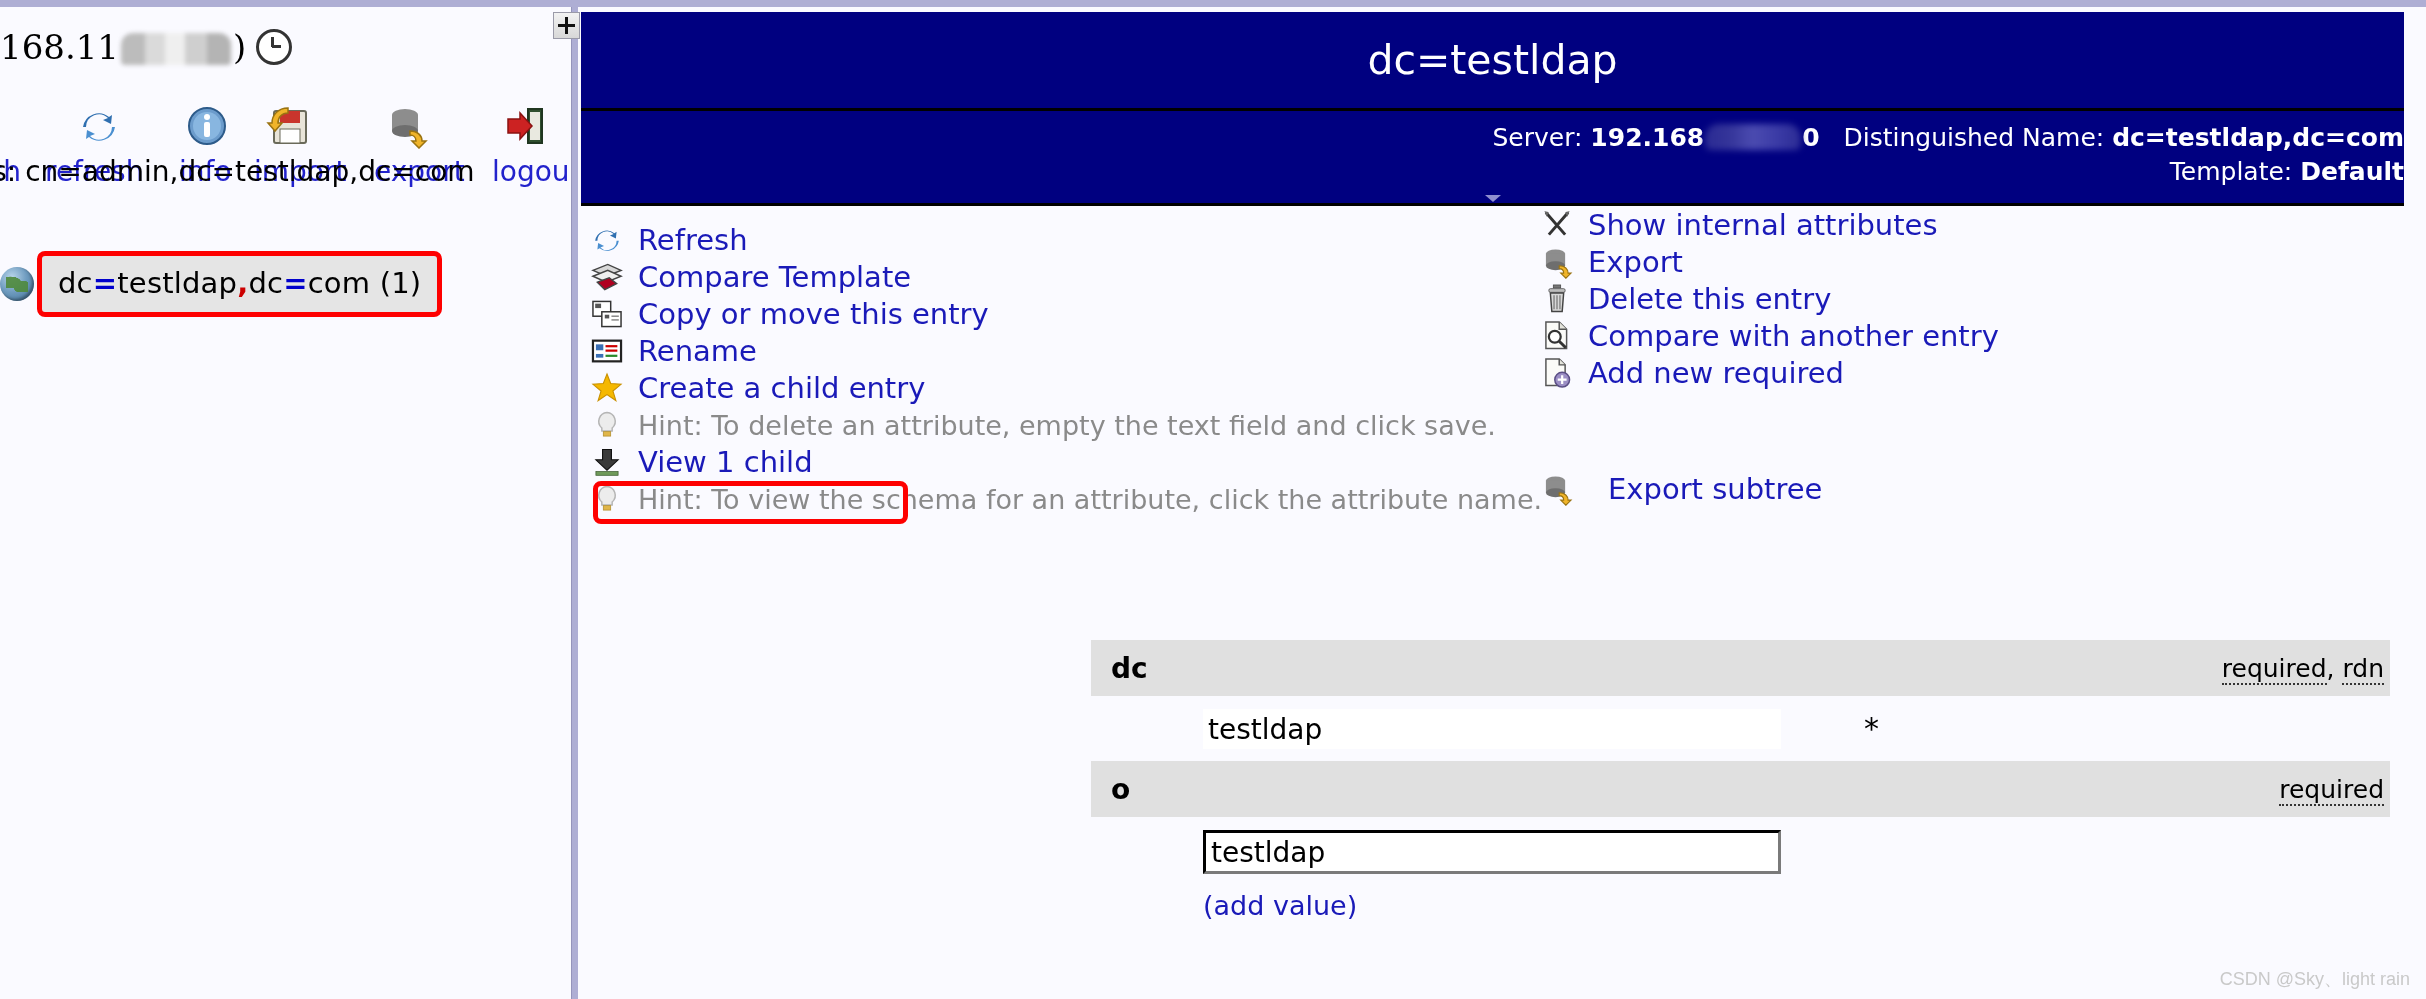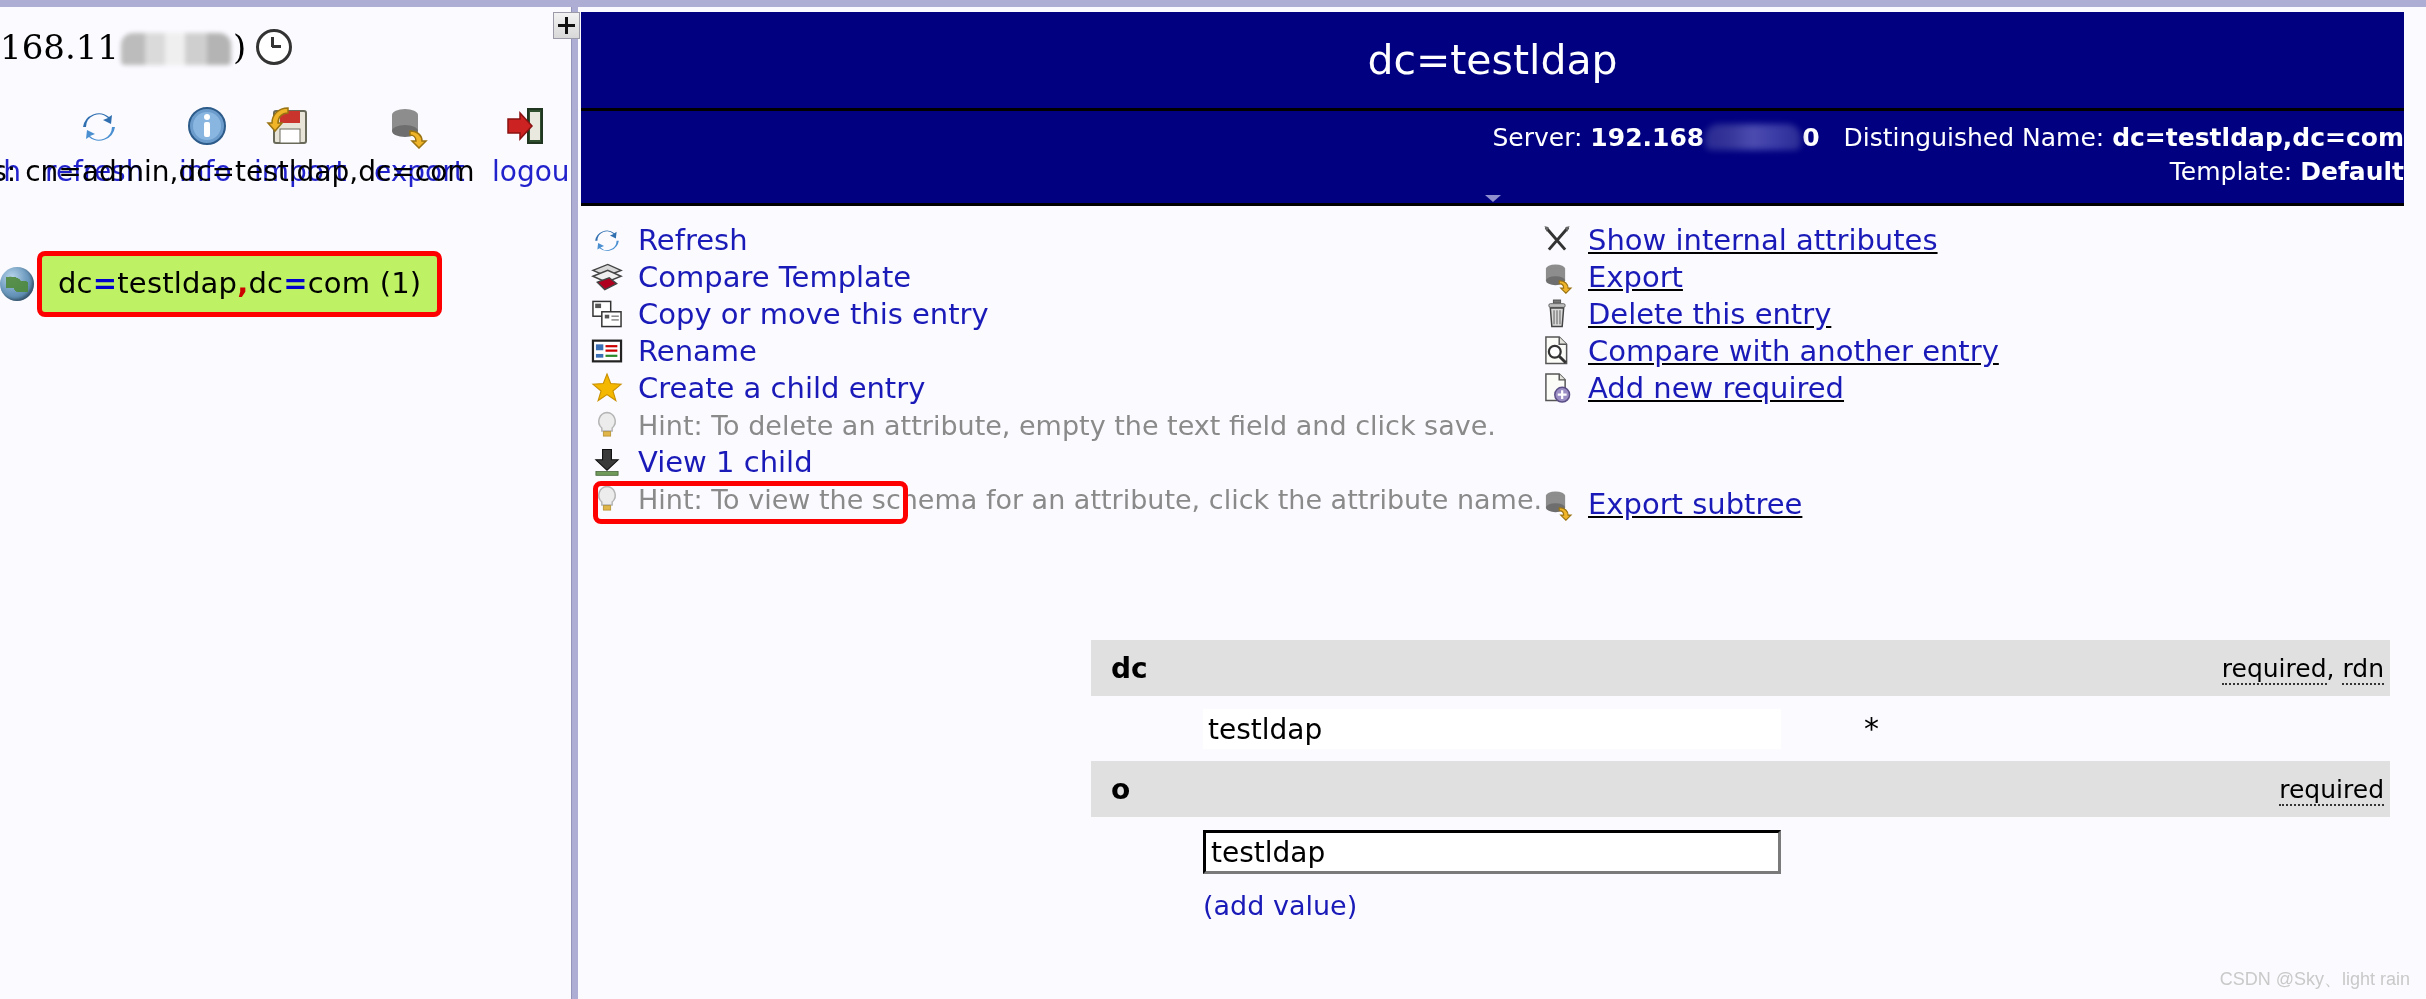--- a/index.html
+++ b/index.html
@@ -158,21 +158,21 @@
     left: 6px; top: 9px;
     width: 22px; height: 16px;
     background:
       radial-gradient(ellipse at 20% 40%, #4f8a3c 0 42%, transparent 44%),
       radial-gradient(ellipse at 78% 70%, #4f8a3c 0 38%, transparent 40%);
     opacity: .9;
   }
   .tree-box {
     border: 5px solid #fe0000;
     border-radius: 8px;
-    background: #bef264;
+    background: #e5e5e5;
     padding: 10px 16px 12px 16px;
     white-space: nowrap;
     font-size: 29px;
     letter-spacing: .2px;
   }
   .eq { color: #0000cc; font-weight: bold; }
   .cm { color: #cc0000; font-weight: bold; }
 
   
   .expand-btn {
@@ -278,23 +278,22 @@
   
   .actions-left {
     position: absolute;
     left: 12px;
     top: 215px;
     width: 880px;
   }
   .actions-right {
     position: absolute;
     left: 962px;
-    top: 215px;
+    top: 200px;
     width: 880px;
-    text-decoration: underline;
   }
   .act {
     position: relative;
     display: flex;
     align-items: center;
     height: 36px;
     margin-bottom: 1px;
   }
   .act .ico {
     width: 34px;
@@ -306,21 +305,21 @@
   .act .lbl {
     color: #1a1ab8;
     font-size: 29px;
     white-space: nowrap;
     text-decoration: none;
   }
   .act.hint .lbl {
     color: #8a8a8a;
     font-size: 27px;
   }
-  .act.gap { margin-top: 22px; }
+  .act.gap { margin-top: 22px; gap: 20px; }
 
   .highlight-box {
     position: absolute;
     left: 3px;
     top: 259px;
     width: 305px;
     height: 33px;
     border: 5px solid #fe0000;
     border-radius: 8px;
     box-sizing: content-box;

